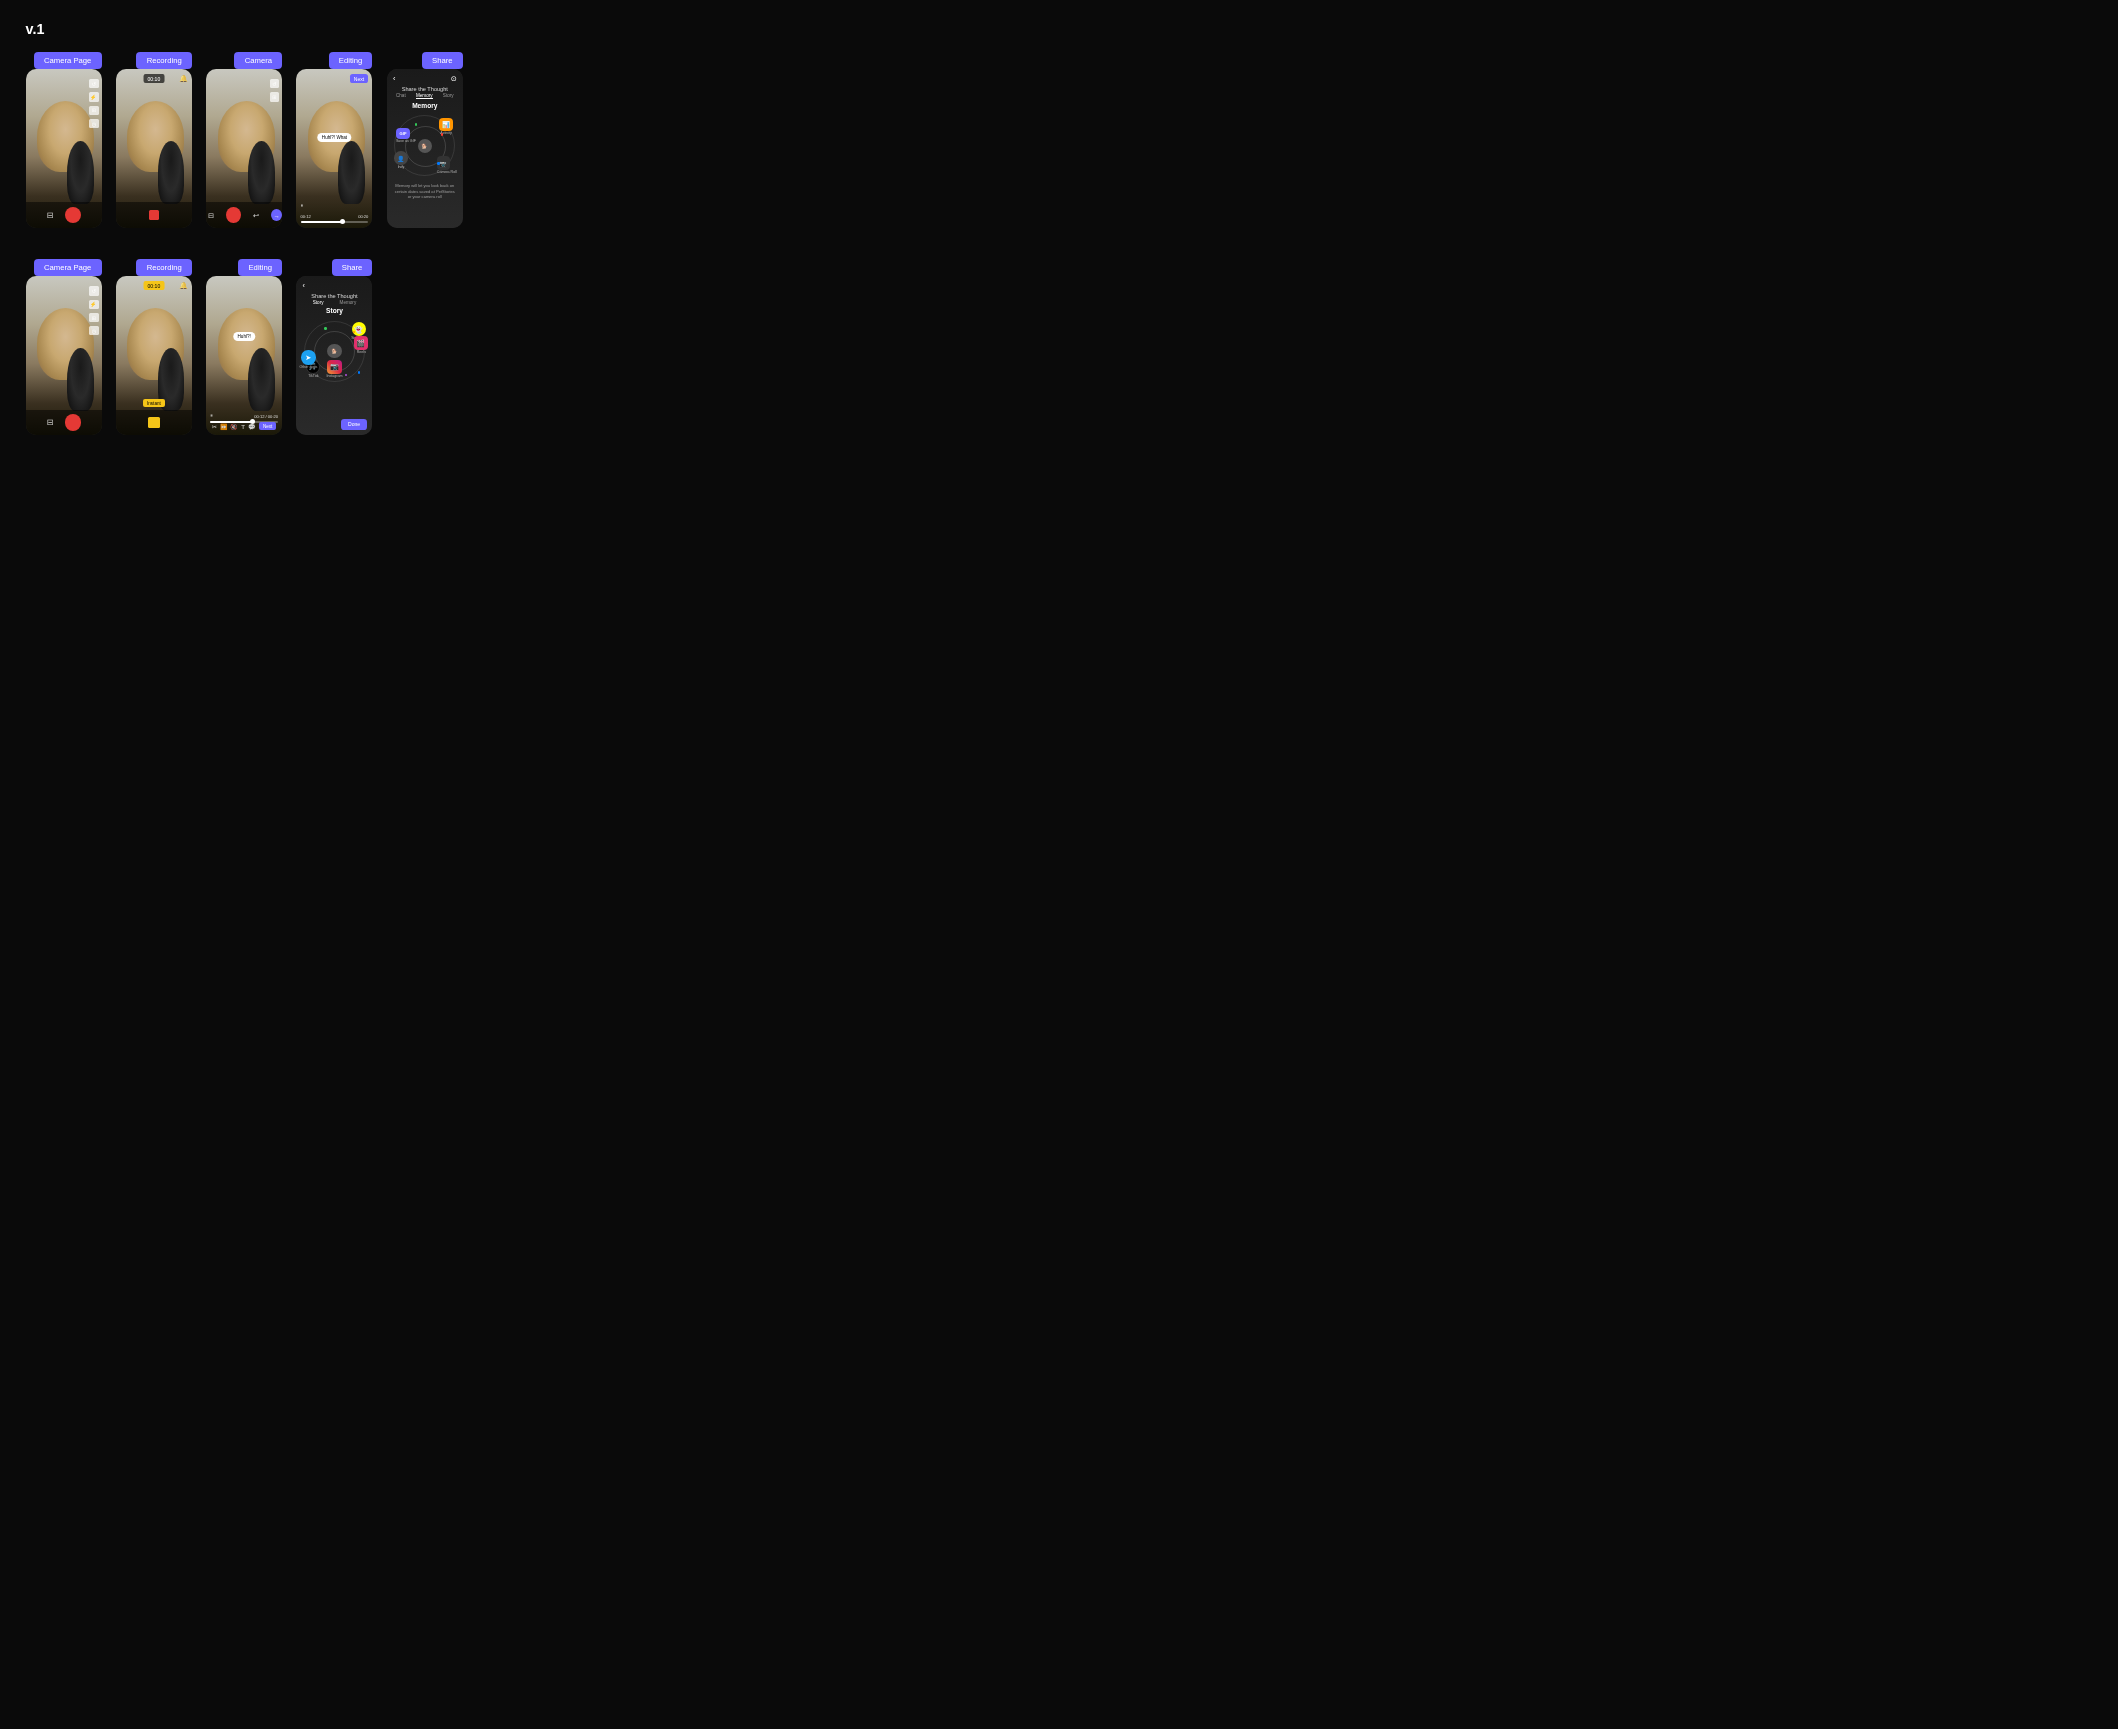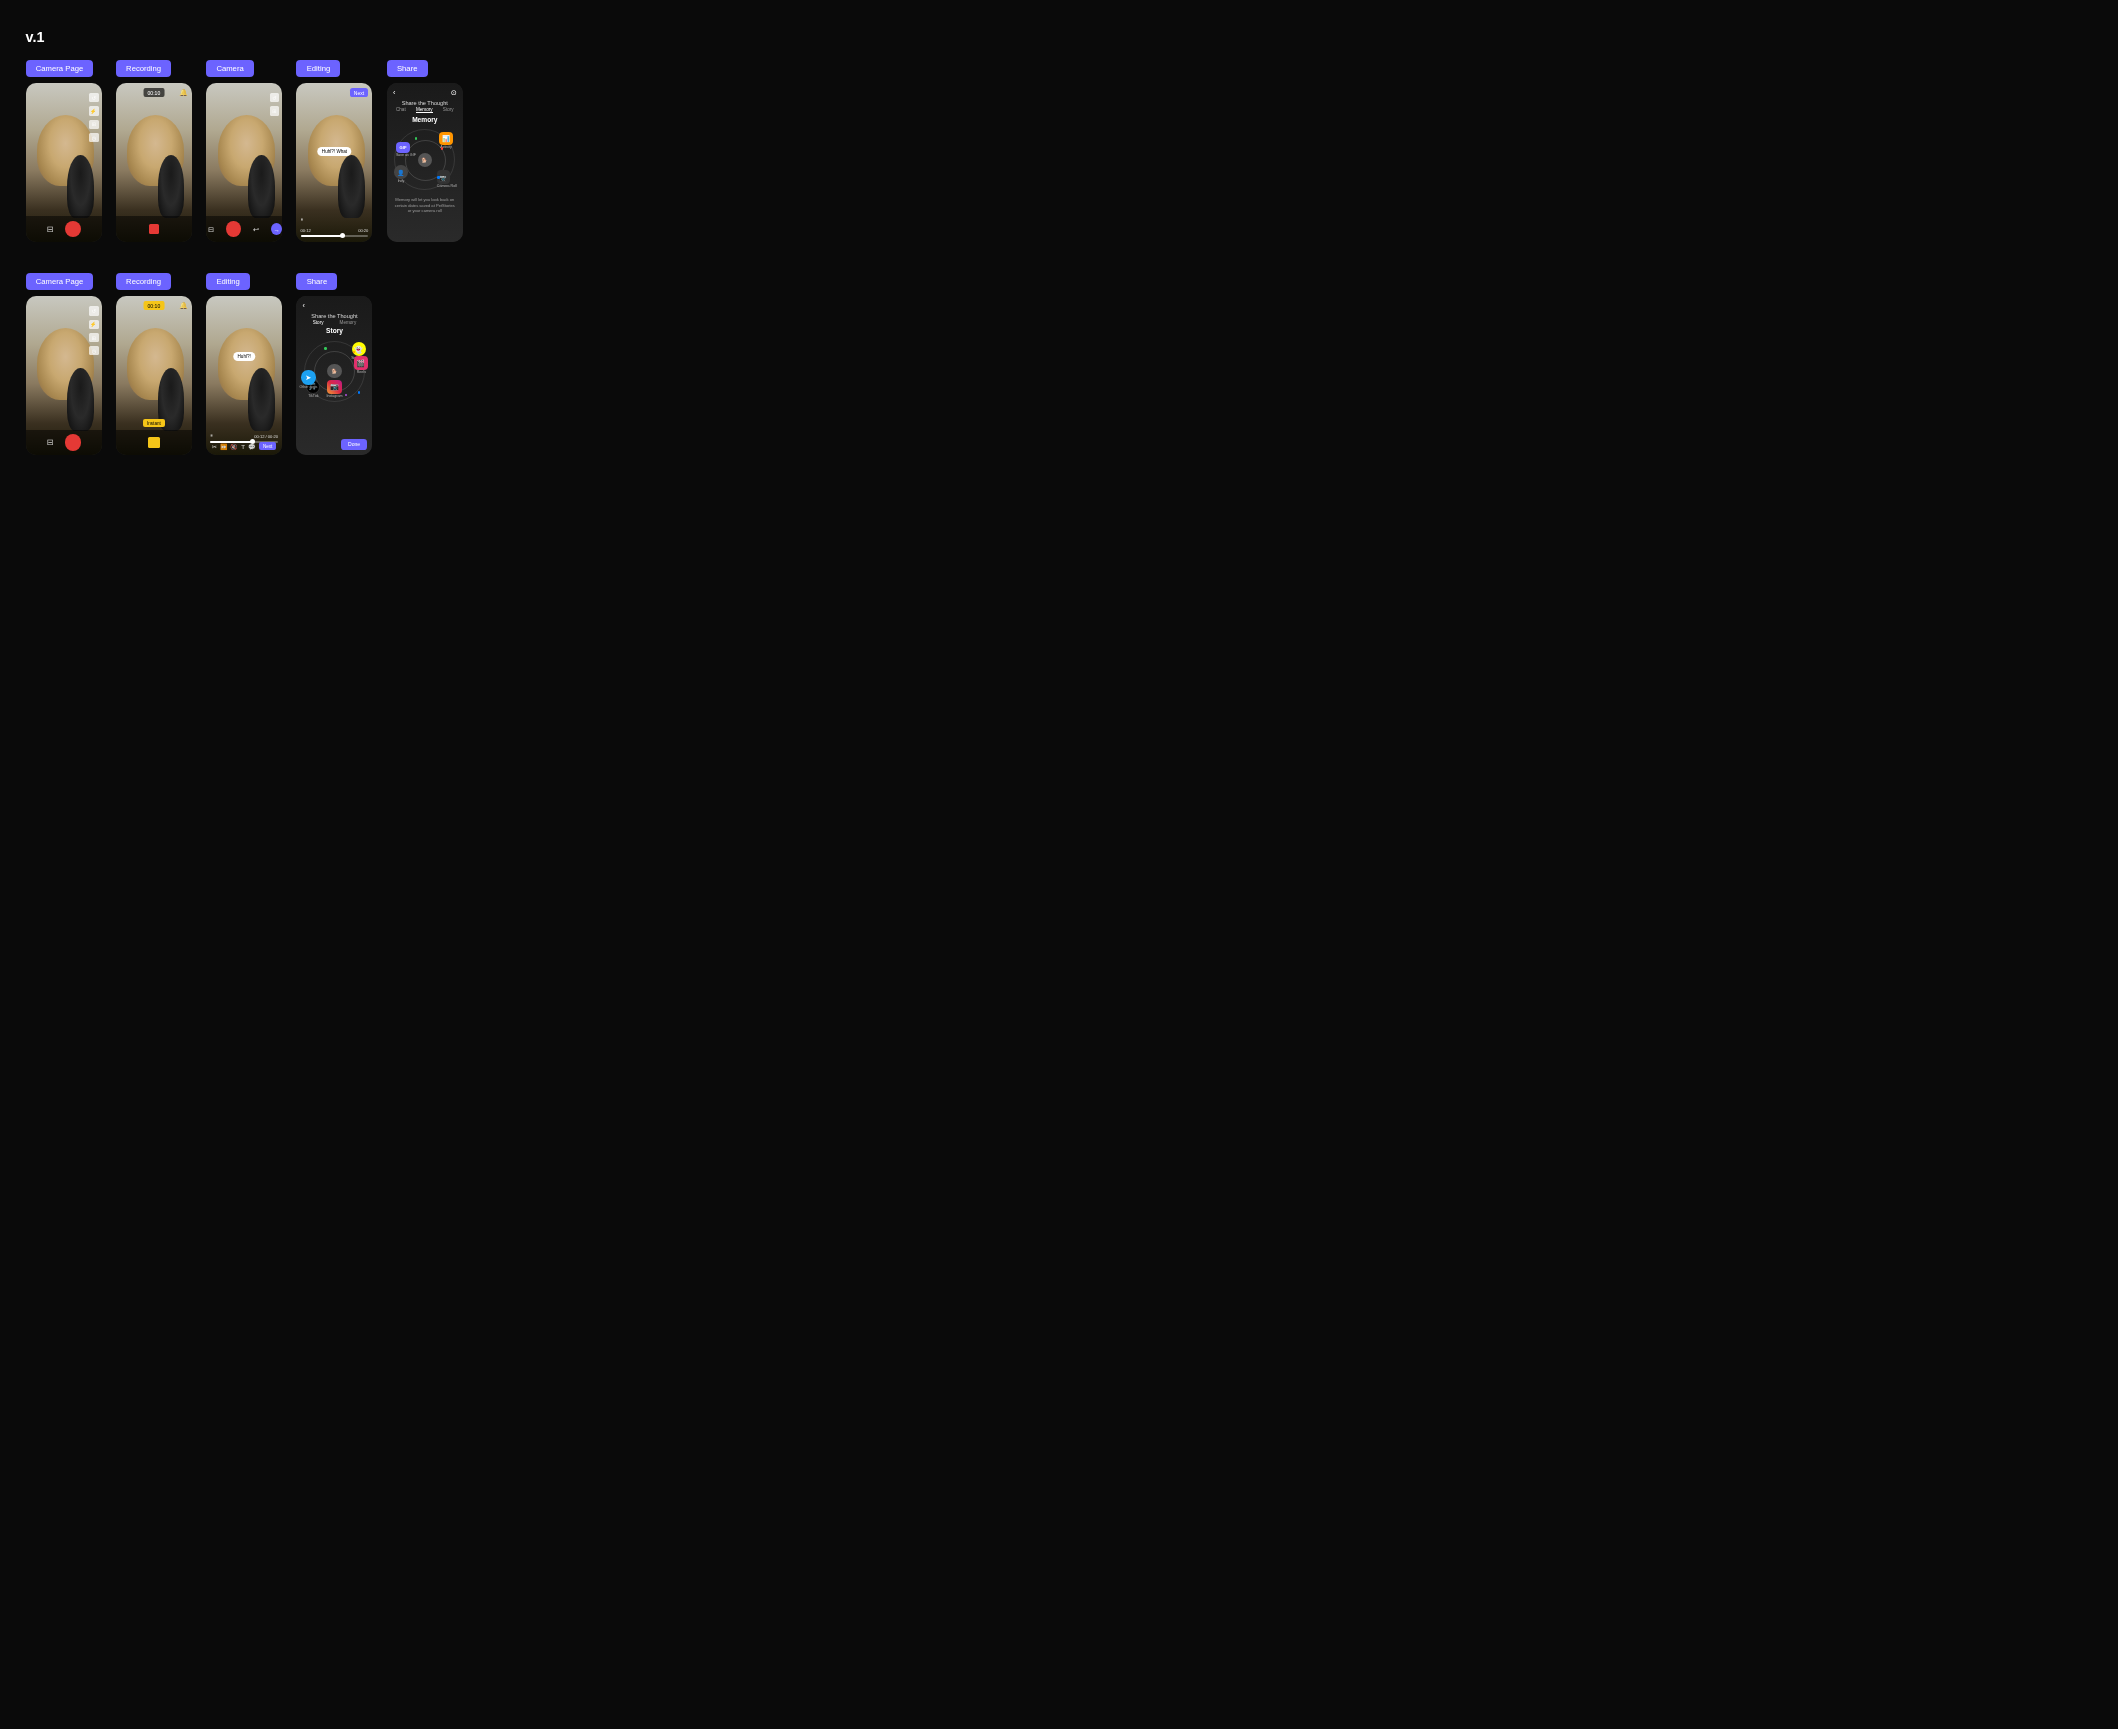--- a/index.html
+++ b/index.html
@@ -9,38 +9,37 @@
       font-family: -apple-system, BlinkMacSystemFont, 'Segoe UI', sans-serif;
       min-height: 100vh;
       padding: 20.5px 25.6px;
     }
 
     .version-label {
       font-size: 14.3px;
       font-weight: 600;
       color: #fff;
       margin-bottom: 15.3px;
-      margin-top: 8px;
     }
 
     .version-section {
       margin-bottom: 31px;
     }
 
     .screens-row {
       display: flex;
       gap: 14.3px;
       align-items: flex-start;
     }
 
     .screen-col {
       display: flex;
       flex-direction: column;
-      align-items: flex-start;
-      gap: 6px;
+      align-items: flex-end;
+      gap: 0;
     }
 
     .tab-badge {
       background: #6c63ff;
       color: #fff;
       border-radius: 4.1px;
       padding: 4.1px 10.2px;
       font-size: 7.7px;
       font-weight: 500;
       cursor: pointer;

